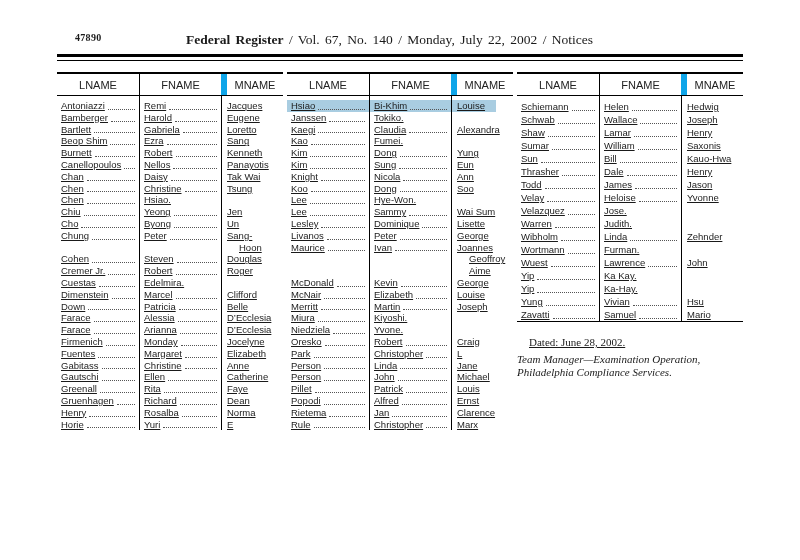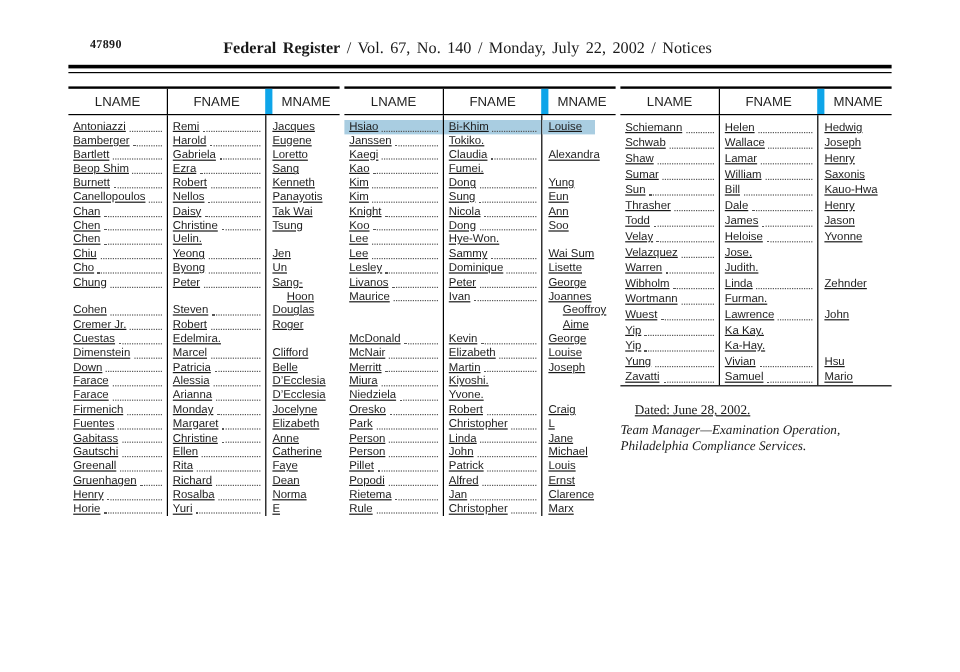--- a/index.html
+++ b/index.html
@@ -204,21 +204,21 @@
           </div>
           <div class="line">
             <div class="name">Daisy</div>
             <div class="leader"></div>
           </div>
           <div class="line">
             <div class="name">Christine</div>
             <div class="leader"></div>
           </div>
           <div class="line">
-            <div class="name">Uelin.</div>
+            <div class="name">Hsiao.</div>
           </div>
           <div class="line">
             <div class="name">Yeong</div>
             <div class="leader"></div>
           </div>
           <div class="line">
             <div class="name">Byong</div>
             <div class="leader"></div>
           </div>
           <div class="line">

